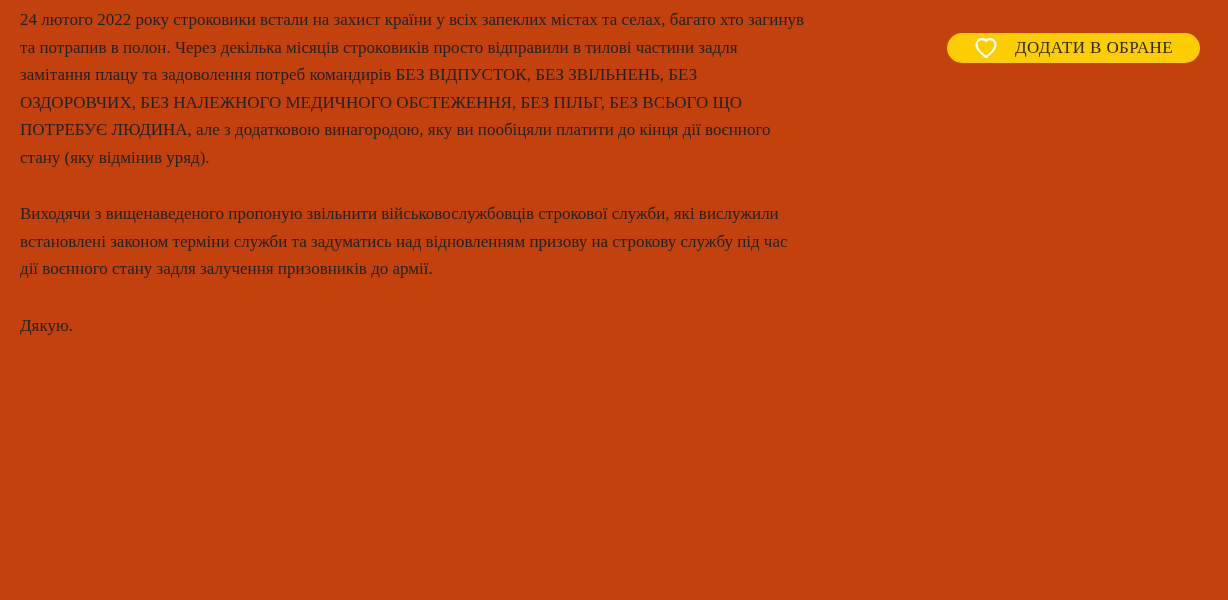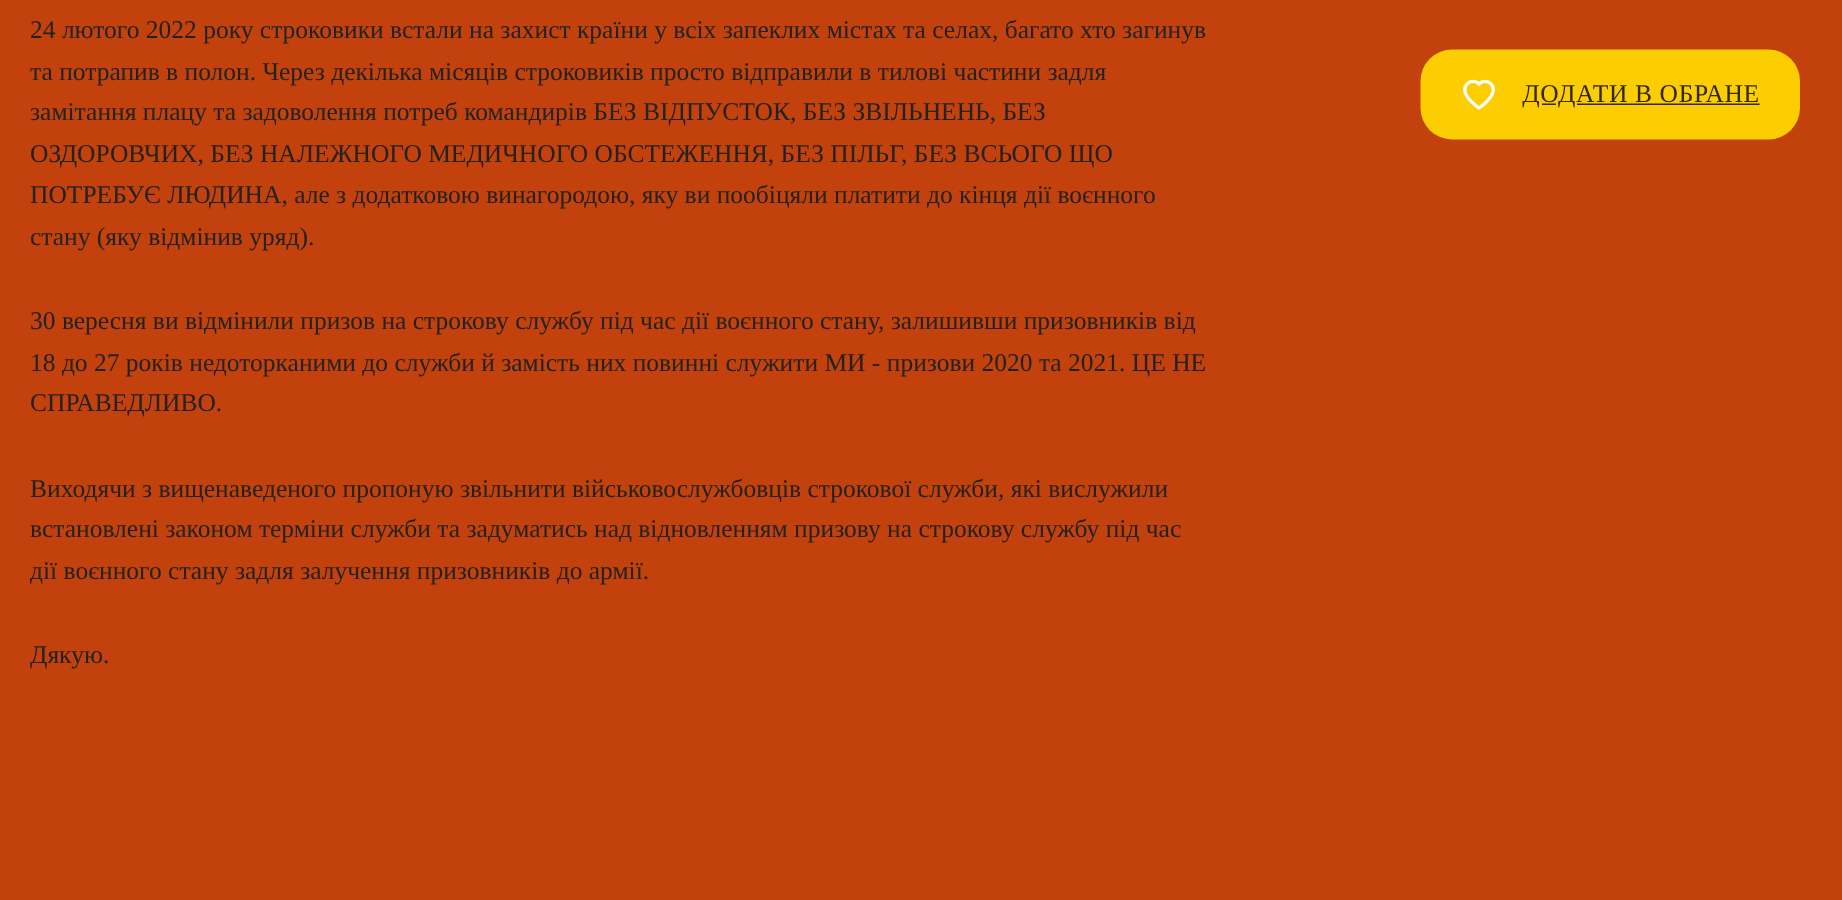--- a/index.html
+++ b/index.html
@@ -25,50 +25,48 @@
     line-height: 27.5px;
   }
   .petition-text p {
     margin: 0 0 29px 0;
   }
   .fav-btn {
     position: absolute;
     left: 947px;
     top: 33px;
     width: 253px;
-    height: 60px;
+    height: 30px;
     border: none;
     border-radius: 21px;
     display: flex;
     align-items: center;
     justify-content: center;
     gap: 17px;
     cursor: pointer;
     font-family: "Liberation Serif", "DejaVu Serif", serif;
     padding: 0;
-    text-decoration: underline;
   }
   .fav-btn .heart-wrap {
     display: inline-flex;
     align-items: center;
   }
   .fav-btn .btn-label {
     font-size: 17px;
     letter-spacing: 0.4px;
     font-weight: 400;
   }
 </style>
 </head>
 <body>
 
 <div class="page">
 
   <div class="petition-text">
     <p>24 лютого 2022 року строковики встали на захист країни у всіх запеклих містах та селах, багато хто загинув та потрапив в полон. Через декілька місяців строковиків просто відправили в тилові частини задля замітання плацу та задоволення потреб командирів БЕЗ ВІДПУСТОК, БЕЗ ЗВІЛЬНЕНЬ, БЕЗ ОЗДОРОВЧИХ, БЕЗ НАЛЕЖНОГО МЕДИЧНОГО ОБСТЕЖЕННЯ, БЕЗ ПІЛЬГ, БЕЗ ВСЬОГО ЩО ПОТРЕБУЄ ЛЮДИНА, але з додатковою винагородою, яку ви пообіцяли платити до кінця дії воєнного стану (яку відмінив уряд).</p>
-    <p>30 вересня ви відмінили призов на строкову службу під час дії воєнного стану, залишивши призовників від 18 до 27 років недоторканими до служби й замість них повинні служити МИ - призови 2020 та 2021. ЦЕ НЕ СПРАВЕДЛИВО.</p>
     <p>Виходячи з вищенаведеного пропоную звільнити військовослужбовців строкової служби, які вислужили встановлені законом терміни служби та задуматись над відновленням призову на строкову службу під час дії воєнного стану задля залучення призовників до армії.</p>
     <p>Дякую.</p>
   </div>
 
   <button class="fav-btn" style="background-color: rgb(252, 205, 0); color: rgb(48, 41, 15);">
     <span class="heart-wrap">
       <svg width="24" height="22" viewBox="0 0 24 22" fill="none" xmlns="http://www.w3.org/2000/svg">
         <path d="M12 20 C12 20 2.5 13.6 2.5 7.8 C2.5 4.7 5 2.2 8.1 2.2 C9.7 2.2 11.2 3 12 4.2 C12.8 3 14.3 2.2 15.9 2.2 C19 2.2 21.5 4.7 21.5 7.8 C21.5 13.6 12 20 12 20 Z" stroke="#ffffff" stroke-width="2.2" stroke-linejoin="round" stroke-linecap="round" fill="none"></path>
       </svg>
     </span>

